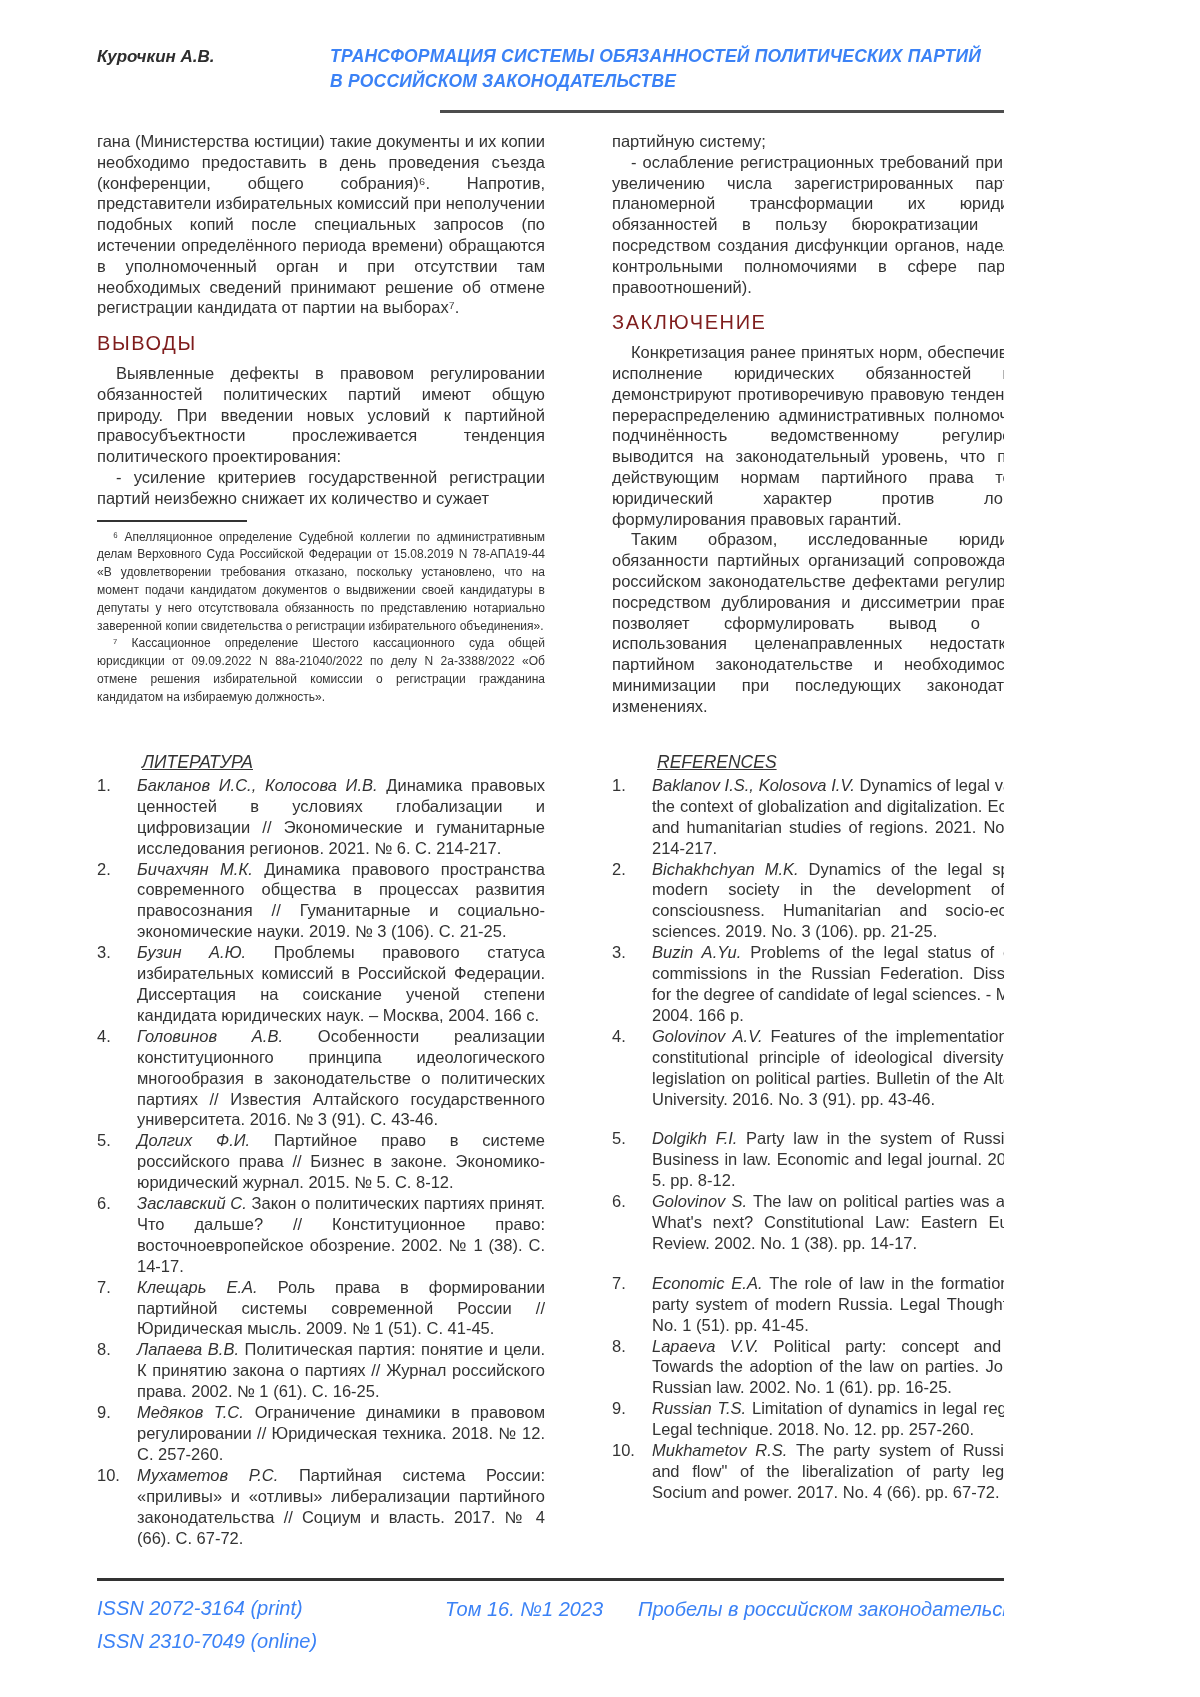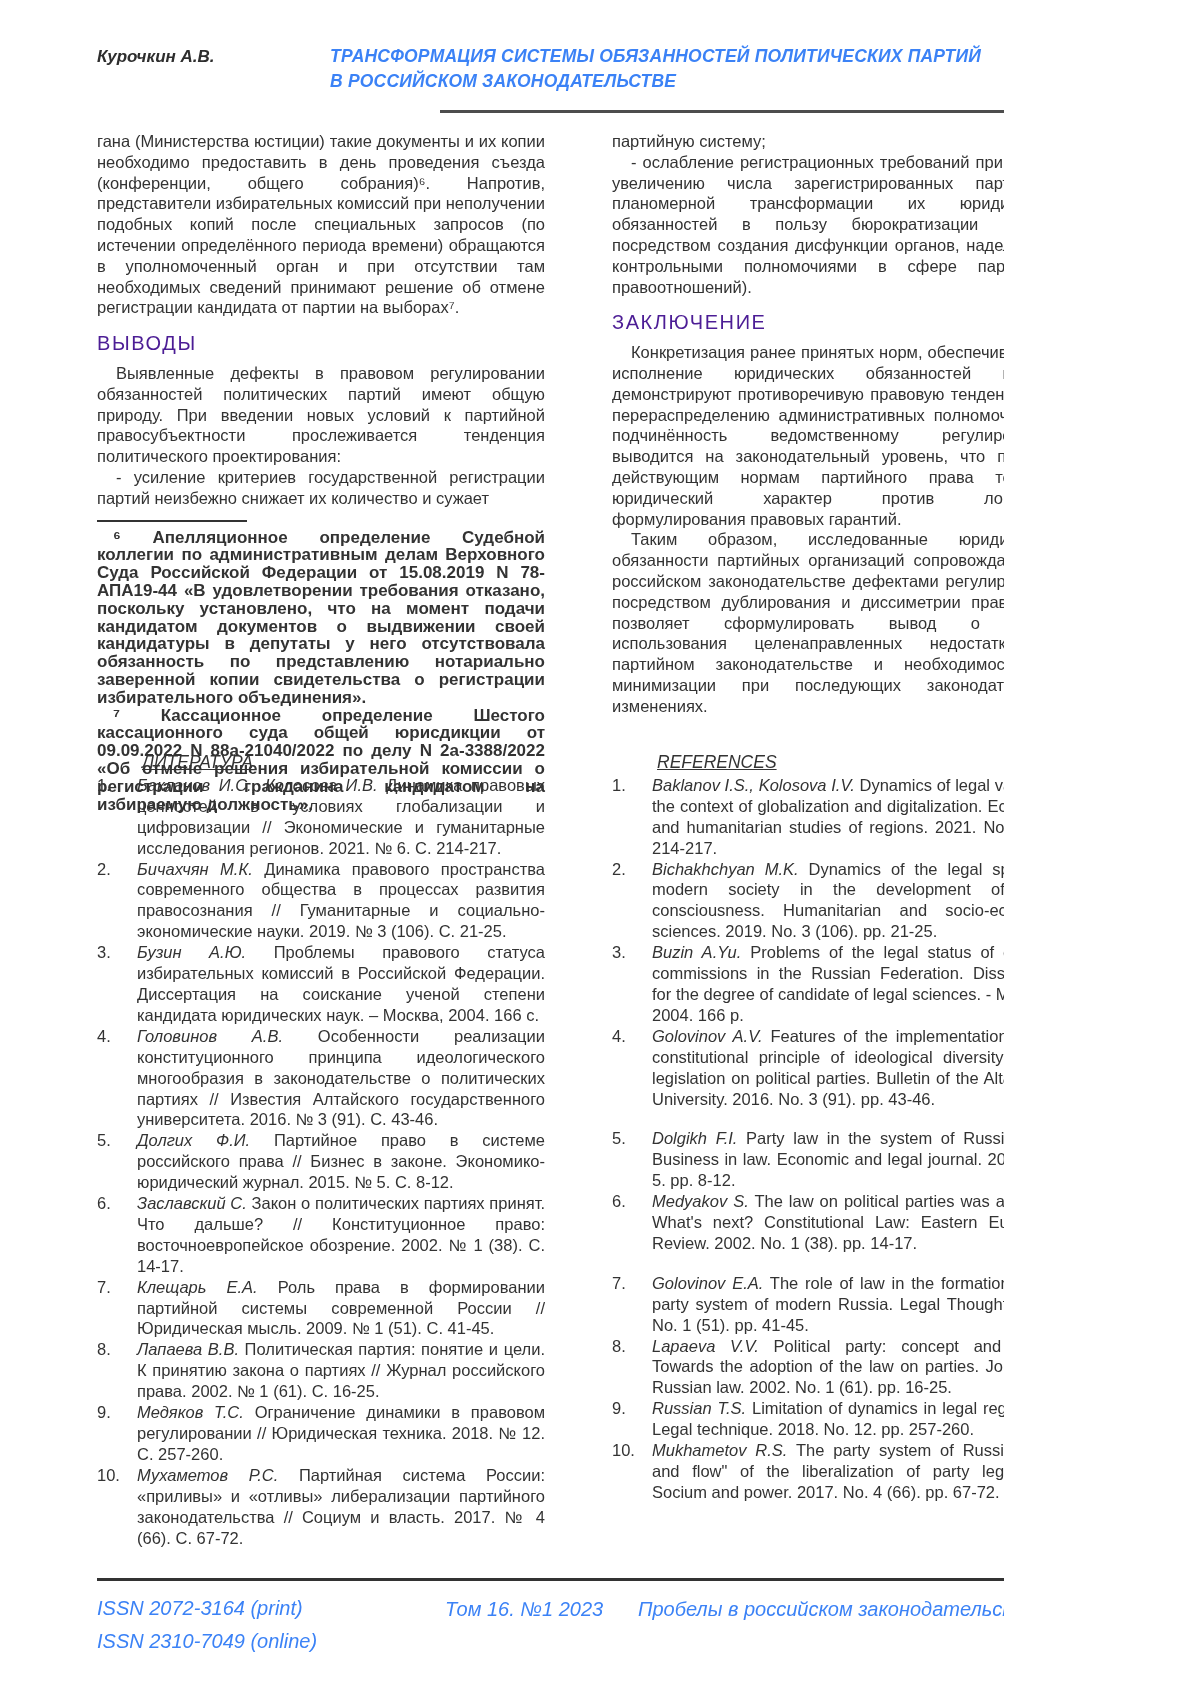--- a/index.html
+++ b/index.html
@@ -13,24 +13,24 @@
     font-size:17.5px;font-weight:bold;font-style:italic;line-height:24.5px;color:#3b82f6;letter-spacing:.2px;}
   .hdr-rule{position:absolute;left:440px;top:110px;width:726px;height:3px;background:#4d4d4d;}
   .vrule-top{position:absolute;left:1117px;top:45px;width:2px;height:200px;background:#4d4d4d;}
   .vrule-bottom{position:absolute;left:1114px;top:1408px;width:2px;height:222px;background:#4d4d4d;}
   
   .col{position:absolute;width:448px;text-align:justify;font-size:16.5px;line-height:20.8px;color:#333;}
   .col-left{left:97px;top:131px;}
   .col-right{left:612px;top:131px;}
   p.body{margin:0;}
   p.indent{text-indent:19px;}
-  h2.section{font-size:20px;font-weight:400;letter-spacing:1.6px;color:#4c1d95;margin:15px 0 9px 0;text-align:left;}
+  h2.section{font-size:20px;font-weight:400;letter-spacing:1.6px;color:#7f1d1d;margin:15px 0 9px 0;text-align:left;}
   
   .fn-sep{width:150px;height:0;border-top:2.5px solid #333;margin:11px 0 7px 0;}
-  .footnotes{font-size:17px;line-height:17.8px;font-weight:bold;}
+  .footnotes{font-size:12px;line-height:17.8px;}
   .footnotes p{margin:0;text-indent:16px;}
   
   .biblio{position:absolute;width:448px;font-size:16.5px;line-height:20.9px;}
   .biblio-left{left:97px;top:752px;}
   .biblio-right{left:612px;top:752px;}
   .bib-heading{margin:0 0 2px 45px;font-style:italic;text-decoration:underline;font-size:17.5px;color:#333;}
   .bib-list{margin:0;padding:0;}
   .bib-item{position:relative;padding-left:40px;text-align:justify;margin:0;}
   .bib-item .num{position:absolute;left:0;top:0;font-style:normal;}
   .bib-item .auth{font-style:italic;}
@@ -95,22 +95,22 @@
   </div>
 
   <div class="biblio biblio-right">
     <div class="bib-heading">REFERENCES</div>
     <div class="bib-list">
         <div class="bib-item"><span class="num">1.</span><span class="auth">Baklanov I.S., Kolosova I.V.</span> Dynamics of legal values in the context of globalization and digitalization. Economic and humanitarian studies of regions. 2021. No. 6. pp. 214-217.</div>
         <div class="bib-item"><span class="num">2.</span><span class="auth">Bichakhchyan M.K.</span> Dynamics of the legal space of modern society in the development of legal consciousness. Humanitarian and socio-economic sciences. 2019. No. 3 (106). pp. 21-25.</div>
         <div class="bib-item"><span class="num">3.</span><span class="auth">Buzin A.Yu.</span> Problems of the legal status of election commissions in the Russian Federation. Dissertation for the degree of candidate of legal sciences. - Moscow, 2004. 166 p.</div>
         <div class="bib-item"><span class="num">4.</span><span class="auth">Golovinov A.V.</span> Features of the implementation of the constitutional principle of ideological diversity in the legislation on political parties. Bulletin of the Altai State University. 2016. No. 3 (91). pp. 43-46.</div>
         <div class="bib-item gap"><span class="num">5.</span><span class="auth">Dolgikh F.I.</span> Party law in the system of Russian law. Business in law. Economic and legal journal. 2015. No. 5. pp. 8-12.</div>
-        <div class="bib-item"><span class="num">6.</span><span class="auth">Medyakov S.</span> The law on political parties was adopted. What's next? Constitutional Law: Eastern European Review. 2002. No. 1 (38). pp. 14-17.</div>
-        <div class="bib-item gap"><span class="num">7.</span><span class="auth">Golovinov E.A.</span> The role of law in the formation of the party system of modern Russia. Legal Thought. 2009. No. 1 (51). pp. 41-45.</div>
+        <div class="bib-item"><span class="num">6.</span><span class="auth">Golovinov S.</span> The law on political parties was adopted. What's next? Constitutional Law: Eastern European Review. 2002. No. 1 (38). pp. 14-17.</div>
+        <div class="bib-item gap"><span class="num">7.</span><span class="auth">Economic E.A.</span> The role of law in the formation of the party system of modern Russia. Legal Thought. 2009. No. 1 (51). pp. 41-45.</div>
         <div class="bib-item"><span class="num">8.</span><span class="auth">Lapaeva V.V.</span> Political party: concept and goals. Towards the adoption of the law on parties. Journal of Russian law. 2002. No. 1 (61). pp. 16-25.</div>
         <div class="bib-item"><span class="num">9.</span><span class="auth">Russian T.S.</span> Limitation of dynamics in legal regulation. Legal technique. 2018. No. 12. pp. 257-260.</div>
         <div class="bib-item"><span class="num">10.</span><span class="auth">Mukhametov R.S.</span> The party system of Russia: "ebb and flow" of the liberalization of party legislation. Socium and power. 2017. No. 4 (66). pp. 67-72.</div>
       </div>
   </div>
 
   <div class="ftr-rule"></div>
   <div class="ftr ftr-issn1">ISSN 2072-3164 (print)</div>
   <div class="ftr ftr-issn2">ISSN 2310-7049 (online)</div>
   <div class="ftr ftr-vol">Том 16. №1  2023</div>

